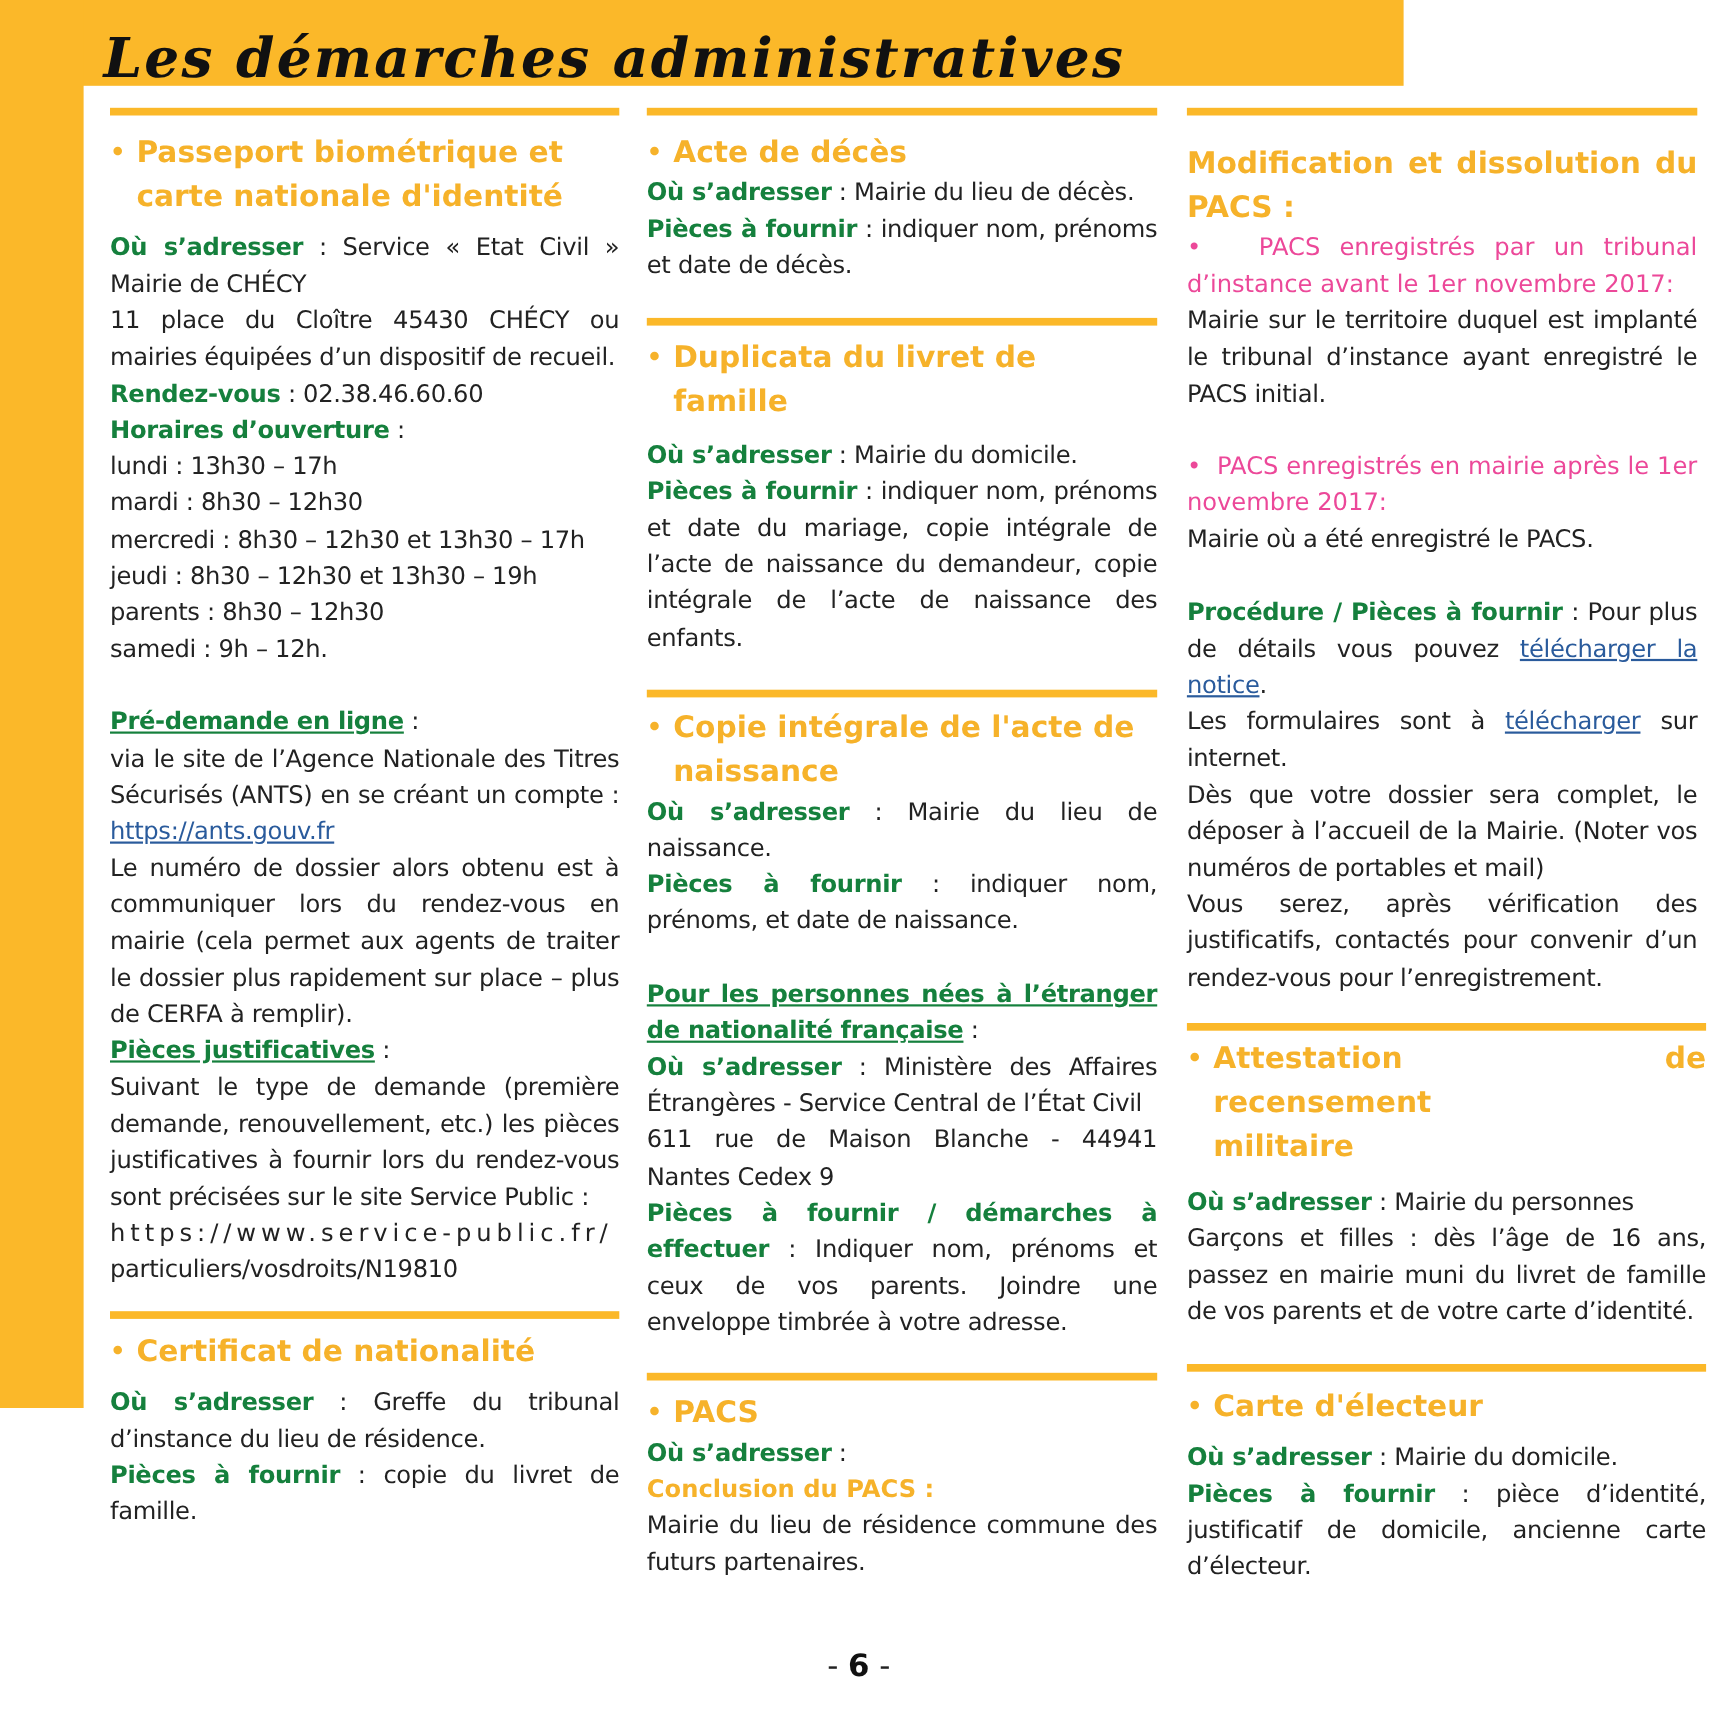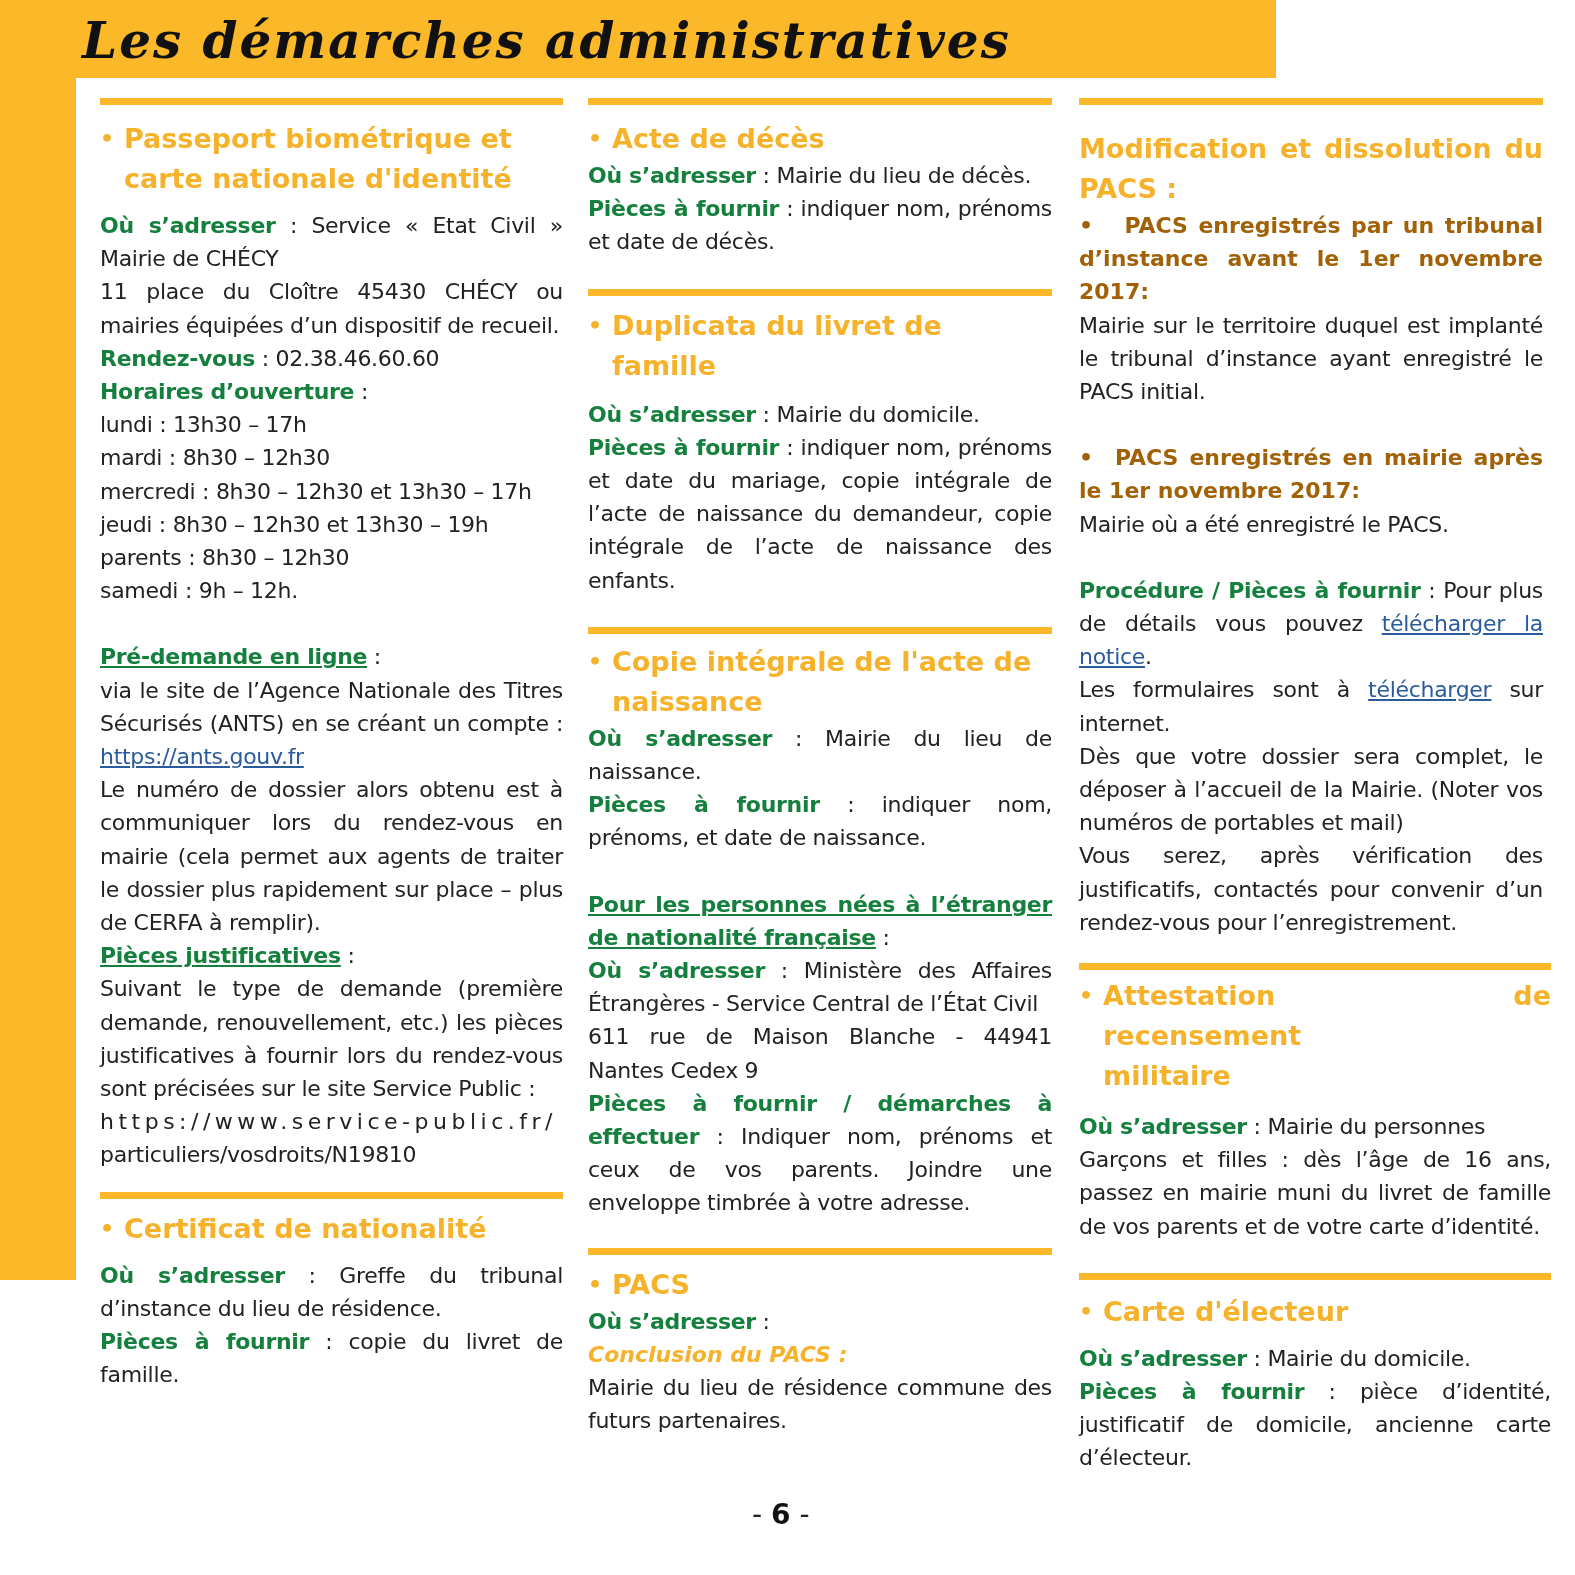--- a/index.html
+++ b/index.html
@@ -11,21 +11,21 @@
   }
   .header-band {
     position:absolute; left:0; top:0; width:1276px; height:78px;
     background:#fbb829;
   }
   .side-band {
     position:absolute; left:0; top:0; width:76px; height:1280px;
     background:#fbb829;
   }
   .page-title {
-    position:absolute; left:82px; top:6px; margin:0;
+    position:absolute; left:82px; top:6px; margin:12px;
     font-family:"DejaVu Serif", serif; font-style:italic; font-weight:bold;
     font-size:50px; line-height:70px; color:#111; letter-spacing:2px;
   }
   .col { position:absolute; top:98px; }
   .col1 { left:100px; width:463px; }
   .col2 { left:588px; width:464px; }
   .col3 { left:1079px; width:464px; }
   .rule { height:7px; background:#fbb829; margin:0; }
   .sec-title {
     color:#f6b22a; font-weight:bold; font-size:27px; line-height:40px;
@@ -35,28 +35,28 @@
   .sec-title .bullet {
     position:absolute; left:0; top:0; font-size:22px;
   }
   .p {
     font-size:22px; line-height:33.2px; margin:0; text-align:justify;
     color:#222; letter-spacing:-0.3px;
   }
   .p b { color:#15803d; }
   .u { text-decoration:underline;margin-top:40px; }
   a.link { color:#2a5b9c; text-decoration:underline; }
-  .orange-sub { color:#f6b22a; font-weight:bold; font-size:22px; line-height:33px; margin:0;font-style:italic; }
+  .orange-sub { color:#f6b22a; font-weight:bold; font-size:22px; line-height:33px; margin:0; }
   .spaced-url { letter-spacing:4.5px; }
   .page-number {
     position:absolute; left:752px; top:1497px; font-size:28px; line-height:36px; color:#222;
   }
   .page-number b { color:#111; }
   .blank { height:33px; }
-  .bullet-head { font-size:22px; line-height:33.2px; margin:0; font-weight:bold; color:#a16207; text-align:justify; }
+  .bullet-head { font-size:22px; line-height:33.2px; margin:0; font-weight:normal; color:#ec4899; text-align:justify; }
 </style>
 </head>
 <body>
 
 <div class="header-band"></div>
 <div class="side-band"></div>
 <h1 class="page-title">Les démarches administratives</h1>
 
 <div class="col col1">
   <div class="rule"></div>

